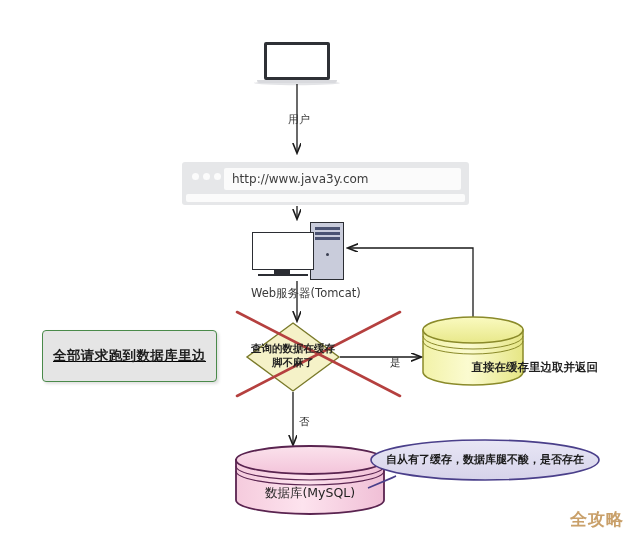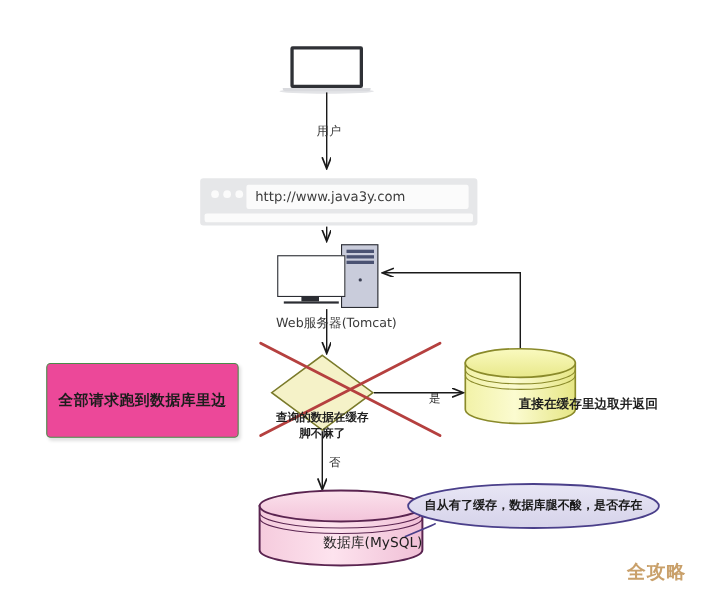--- a/index.html
+++ b/index.html
@@ -65,20 +65,21 @@
   }
   
   #browser-window {
     position: absolute;
     left: 182px;
     top: 162px;
     width: 252px;
     height: 43px;
     background: #e6e7e9;
     border-radius: 3px;
+    padding-left: 35px;
   }
   #browser-dots {
     position: absolute;
     left: 10px;
     top: 11px;
     display: flex;
     gap: 4px;
   }
   .browser-dot {
     width: 7px;
@@ -180,29 +181,30 @@
     left: 251px;
     top: 286px;
     font-size: 11.5px;
   }
   
   #green-box {
     position: absolute;
     left: 42px;
     top: 330px;
     width: 175px;
-    height: 68px;
+    height: 52px;
     box-sizing: border-box;
-    background: #ec4899;
+    background: #e5e5e5;
     border: 1.6px solid #4a8a4a;
     border-radius: 4px;
     display: flex;
     align-items: center;
     justify-content: center;
     box-shadow: 2px 2px 3px rgba(0,0,0,0.12);
+    text-decoration: underline;
   }
   #green-box-text {
     font-size: 13.5px;
     font-weight: bold;
     color: #1d1d1d;
     letter-spacing: 0.4px;
   }
   
   #decision-diamond {
     position: absolute;
@@ -215,41 +217,39 @@
     position: absolute;
     left: -11px;
     top: 18px;
     width: 114px;
     text-align: center;
     font-size: 10.5px;
     font-weight: bold;
     color: #1f1f1f;
     line-height: 1.35;
     white-space: normal;
-    margin-top: 32px;
   }
   #cache-label {
     position: absolute;
     left: 393px;
     top: 360px;
     width: 205px;
     text-align: right;
     font-size: 11.5px;
     font-weight: bold;
     color: #1f1f1f;
   }
   #db-label {
     position: absolute;
     left: 236px;
     top: 485px;
     width: 148px;
     text-align: center;
     font-size: 12.5px;
     color: #1f1f1f;
-    padding-left: 29px;
   }
   #speech-text {
     position: absolute;
     left: 371px;
     top: 452px;
     width: 228px;
     text-align: center;
     font-size: 11px;
     font-weight: bold;
     color: #1a1a1a;

